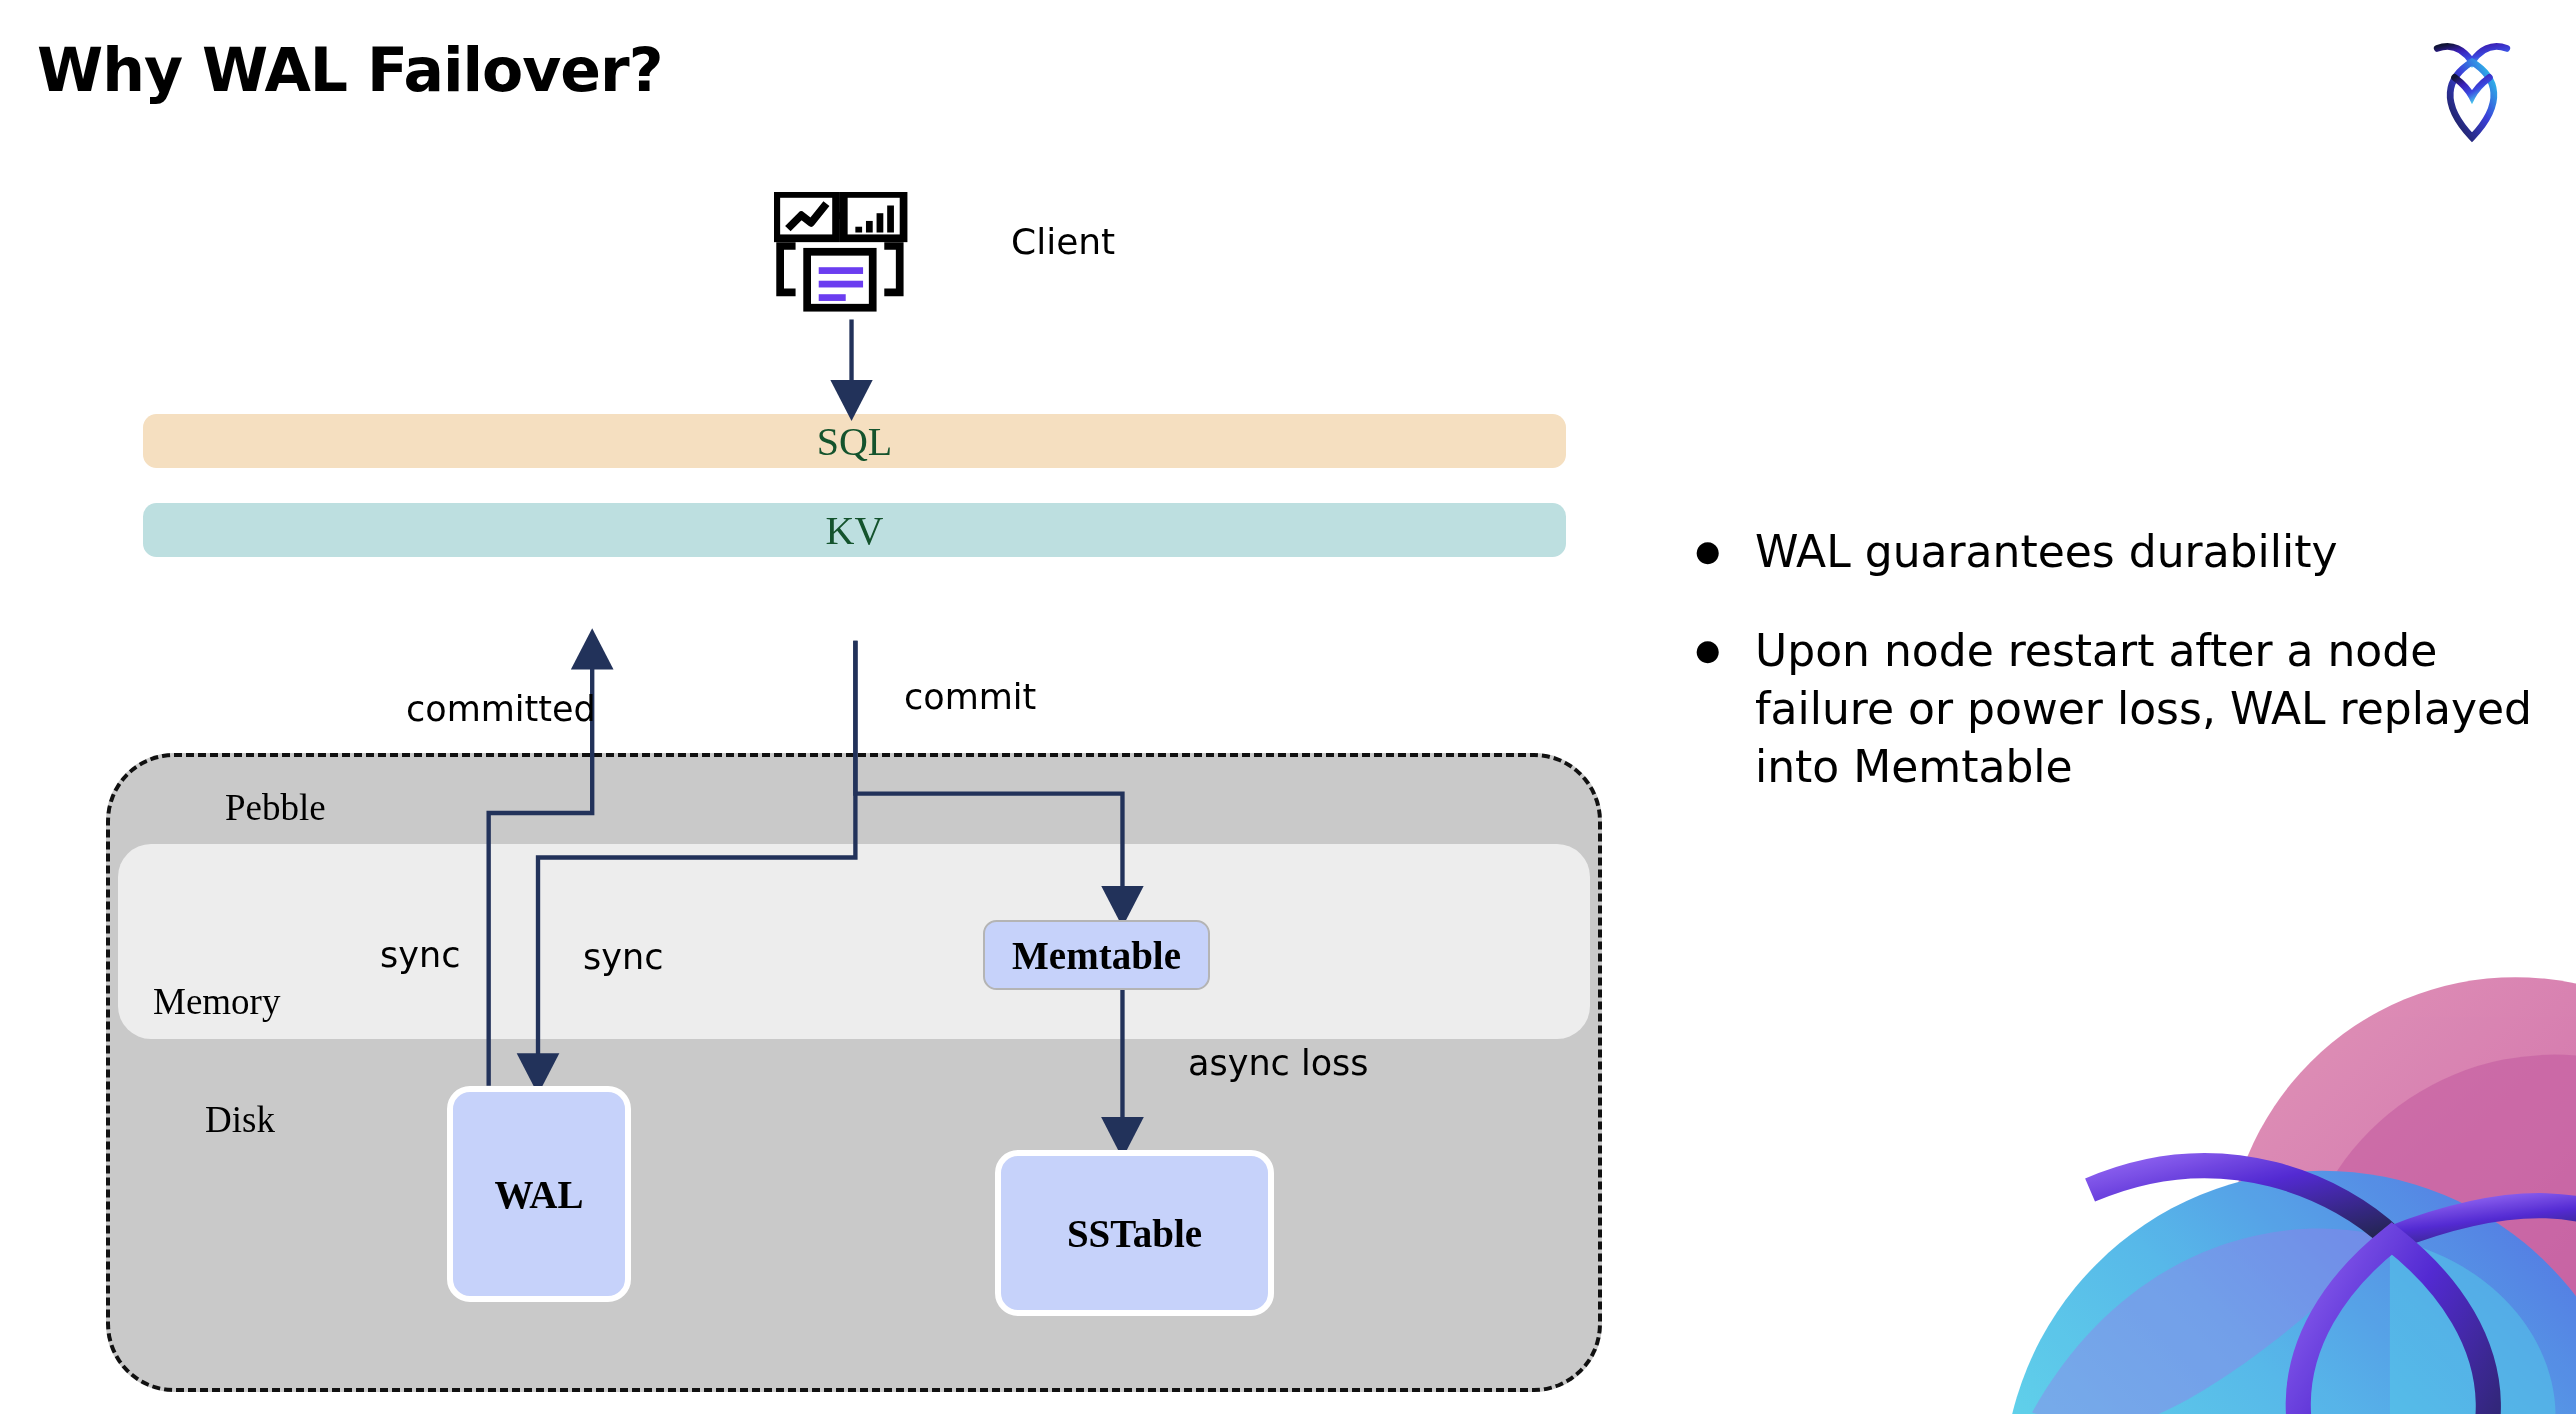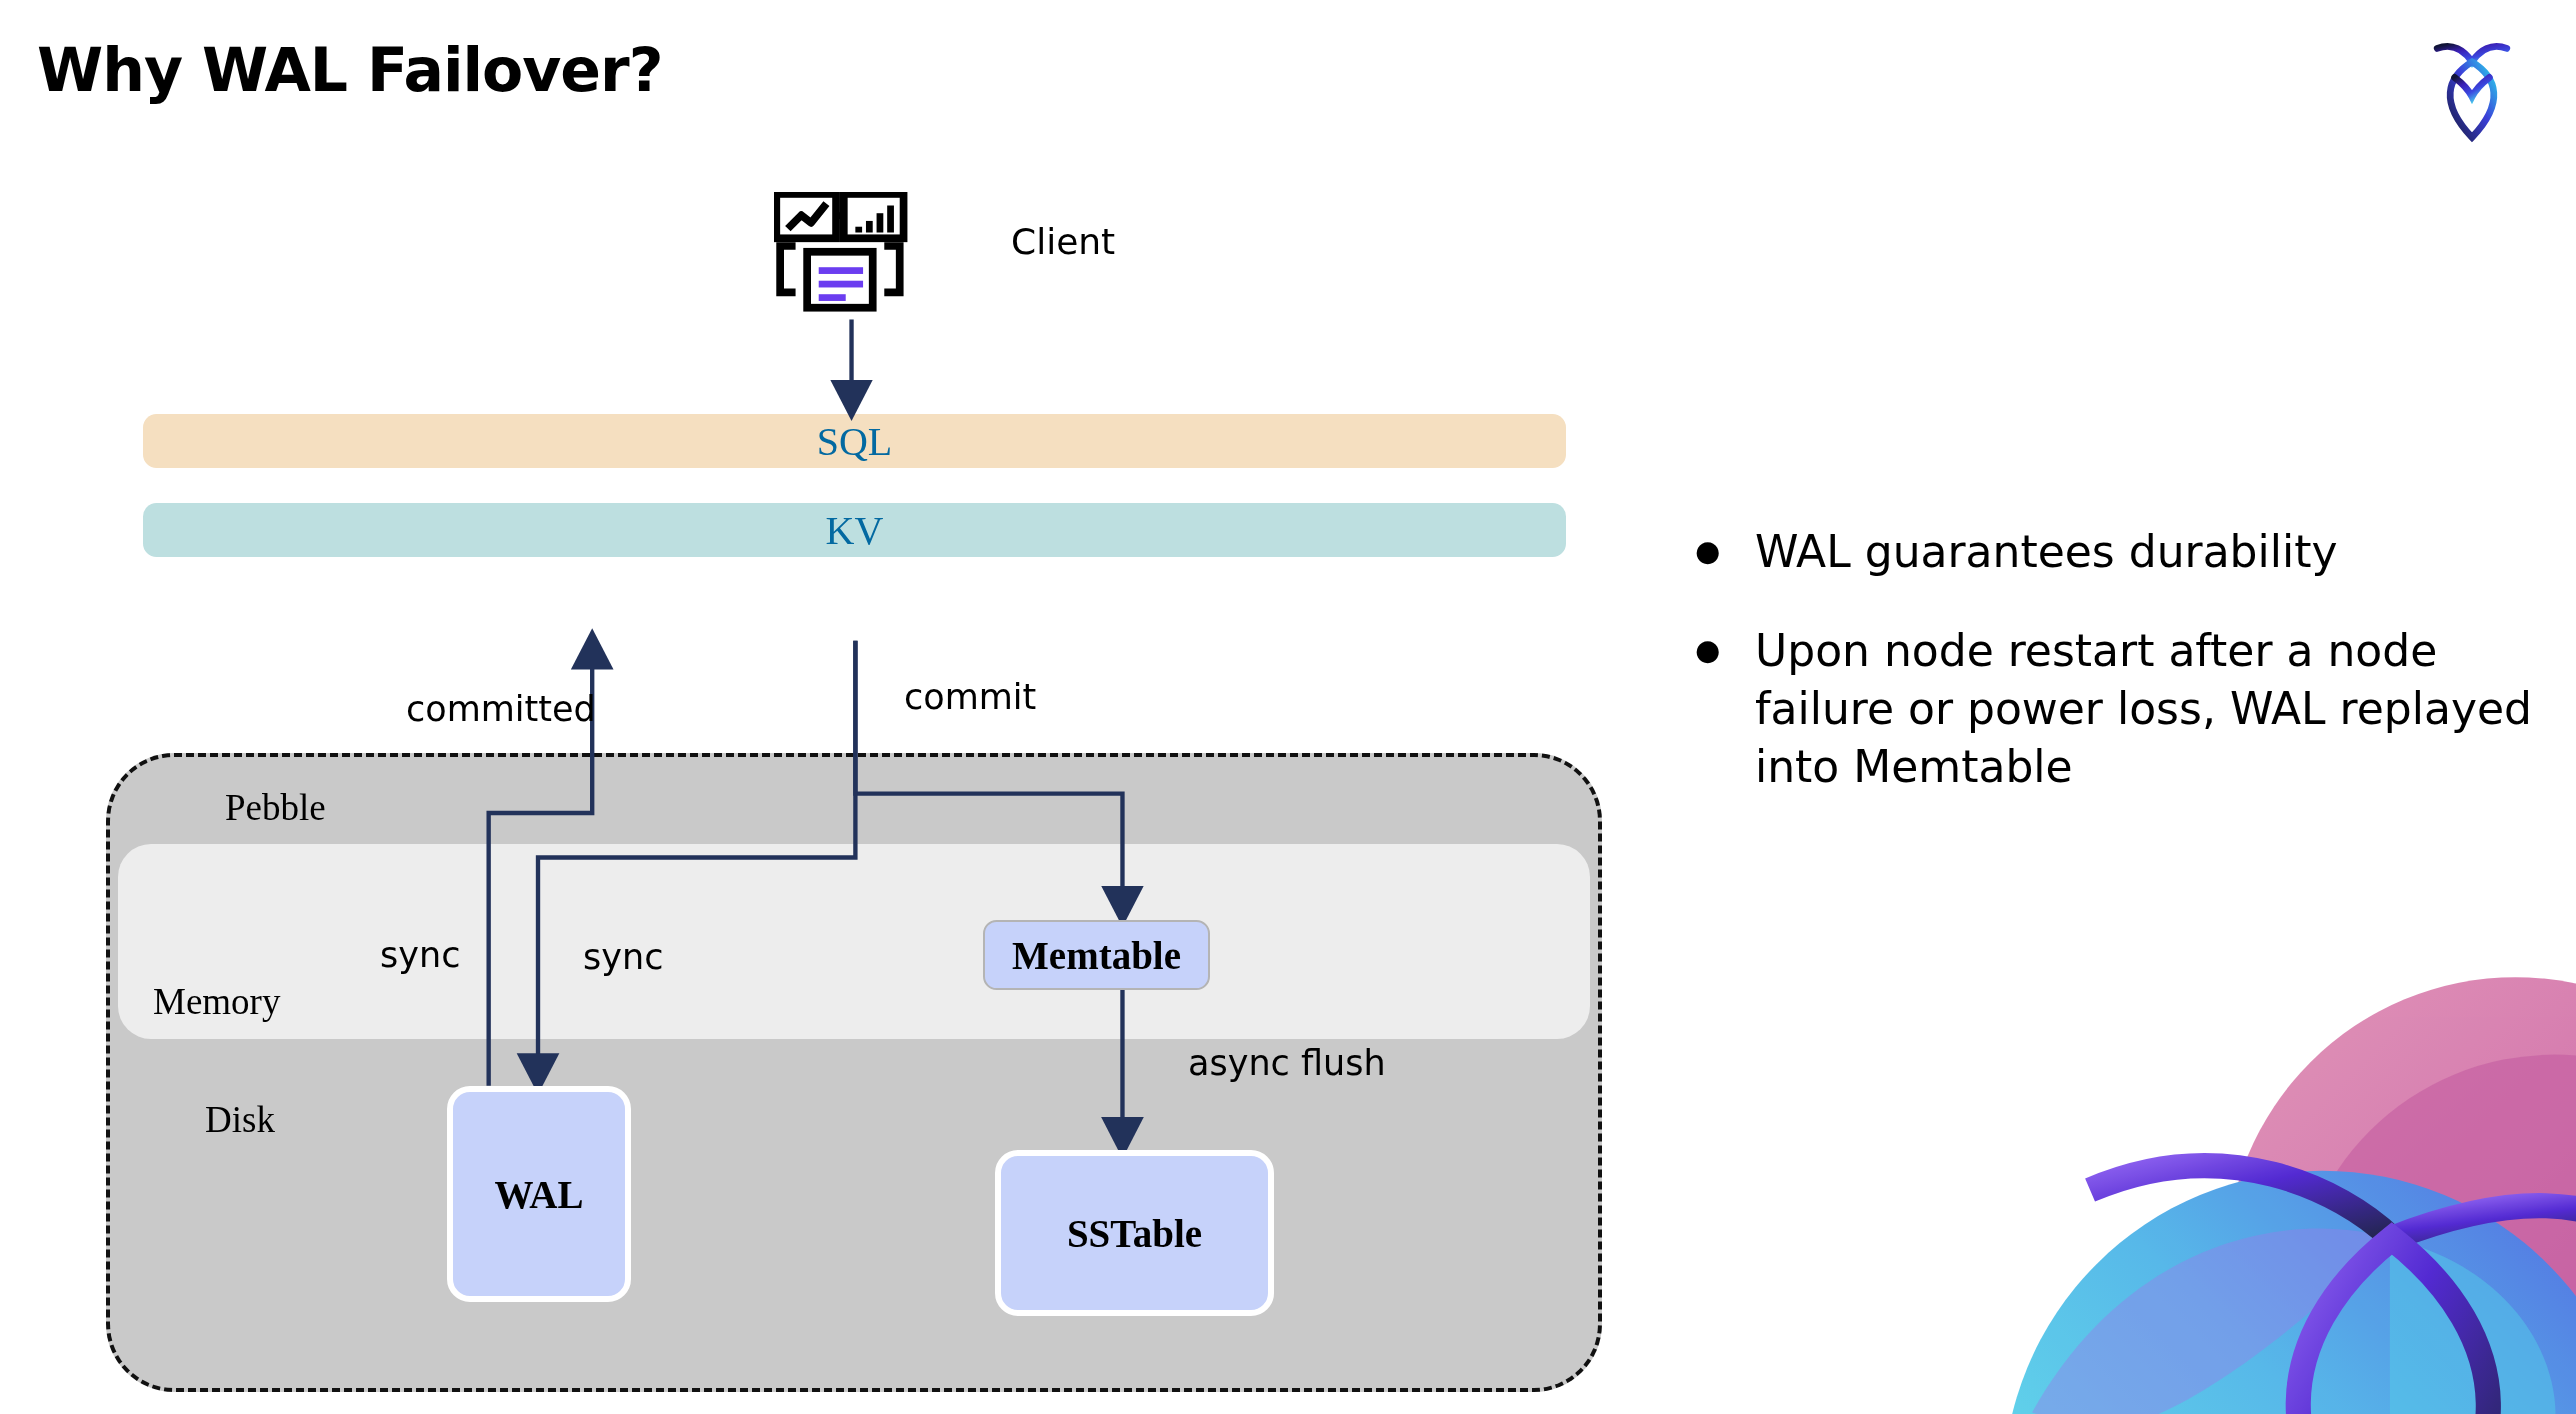--- a/index.html
+++ b/index.html
@@ -88,21 +88,21 @@
   .layer-bar {
     position: absolute;
     left: 143px;
     width: 1423px;
     border-radius: 13.5px;
     display: flex;
     align-items: center;
     justify-content: center;
     font-family: "Liberation Serif", "DejaVu Serif", serif;
     font-size: 40px;
-    color: #0369a1;
+    color: #14532d;
   }
   #bar-sql  { top: 414px; height: 54px; background: #f5dfc0; }
   #bar-kv   { top: 503px; height: 54px; background: #bddfe0; }
   #bar-si   { top: 579px; height: 60px; background: #d9d4e7; }
 
   
   #pebble-box {
     position: absolute;
     left: 106px;
     top: 753px;
@@ -355,21 +355,21 @@
       <span>WAL</span>
     </div>
     <div class="node-box" id="node-sstable">
       <span>SSTable</span>
     </div>
 
     <div class="edge-label" id="lbl-committed">committed</div>
     <div class="edge-label" id="lbl-commit">commit</div>
     <div class="edge-label" id="lbl-sync-1">sync</div>
     <div class="edge-label" id="lbl-sync-2">sync</div>
-    <div class="edge-label" id="lbl-asyncflush">async flush</div>
+    <div class="edge-label" id="lbl-asyncflush">async loss</div>
   </div>
 
   <div id="bullets">
     <div class="bullet-row">
       <span class="bullet-dot">●</span>
       <span class="bullet-text">WAL guarantees durability</span>
     </div>
     <div class="bullet-row">
       <span class="bullet-dot">●</span>
       <span class="bullet-text">Upon node restart after a node failure or power loss, WAL replayed into Memtable</span>

